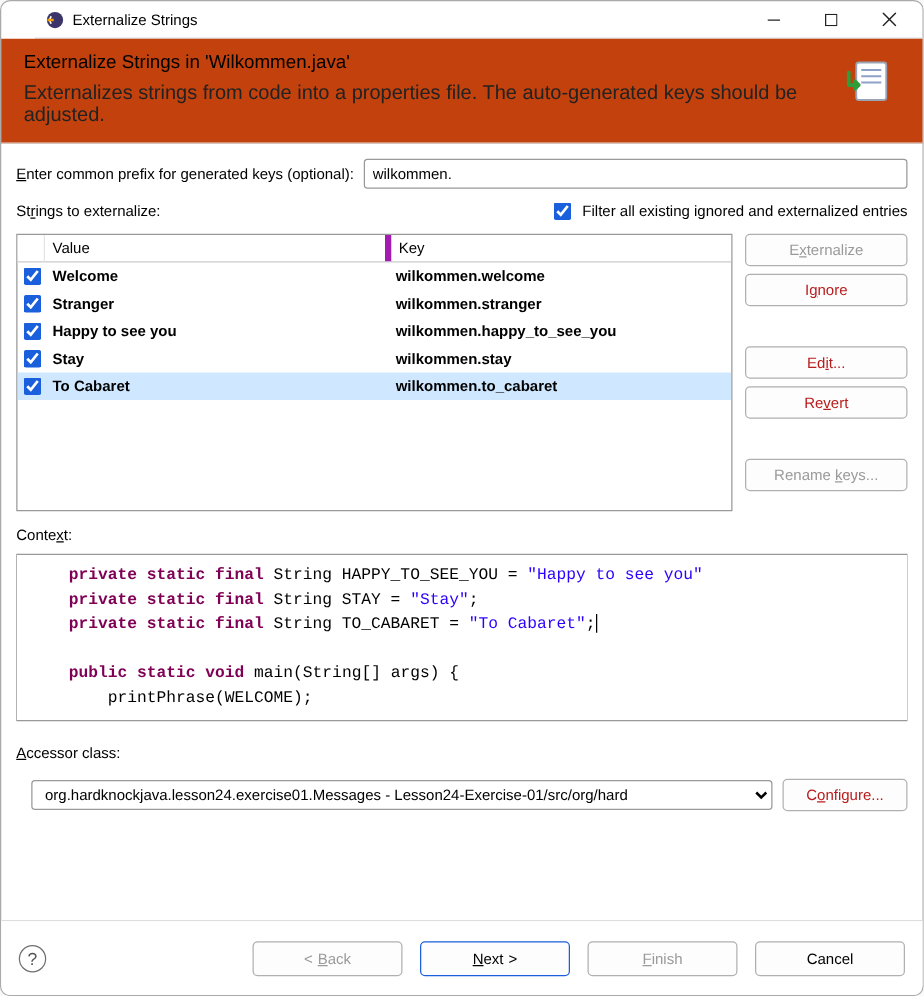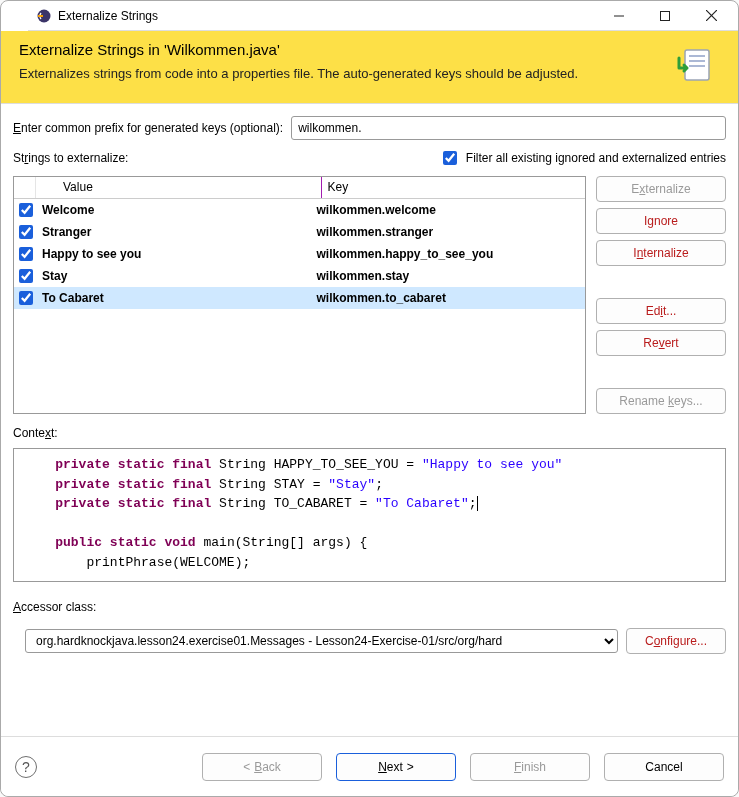--- a/index.html
+++ b/index.html
@@ -40,25 +40,25 @@
   .tb-btn {
     width: 46px; height: 28px;
     display:flex;align-items:center;justify-content:center;
     font-size:12px;color:#333;
   }
   .tb-btn svg { stroke:#222; }
   .header {
     padding: 10px 18px 12px 18px;
     border-bottom: 1px solid #ddd;
     display:flex;align-items:flex-start;
-    background:#fde047;
+    background:#c2410c;
   }
   .header-text { flex:1; }
   .header-title { font-size: 15px; font-weight:400; margin-bottom:8px;}
-  .header-sub { font-size:13px; color:#222; }
+  .header-sub { font-size:16px; color:#222; }
   .header-icon {
     width:50px;height:50px;
     display:flex;align-items:center;justify-content:center;
     margin-left:8px;
   }
   .content {
     flex:1;
     padding: 12px 12px 4px 12px;
     display:flex;flex-direction:column;
     overflow:hidden;
@@ -83,21 +83,21 @@
     display:flex;gap:10px;
     min-height:220px;
   }
   .table-box {
     flex:1;border:1px solid #999;background:#fff;
     display:flex;flex-direction:column;
     overflow:hidden;
   }
   .thead { display:flex;height:22px;border-bottom:1px solid #ccc;background:#fff; font-size:12px;}
   .th-check{width:22px;border-right:1px solid #e5e5e5;}
-  .th-val{flex:1;padding:3px 6px;border-right:1px solid #a21caf;margin-left:21px;}
+  .th-val{flex:1;padding:3px 6px;border-right:5px solid #a21caf;}
   .th-key{flex:1;padding:3px 6px;}
   .tbody{flex:1;overflow:auto;}
   .trow{display:flex;height:22px;align-items:center;font-size:12px;font-weight:700;}
   .trow.sel{background:#cfe8ff;}
   .trow.empty{font-weight:400;}
   .td-check{width:22px;display:flex;align-items:center;justify-content:center;}
   .td-val{flex:1;padding:0 6px;overflow:hidden;white-space:nowrap;}
   .td-key{flex:1;padding:0 6px;overflow:hidden;white-space:nowrap;}
   .side-btns{display:flex;flex-direction:column;gap:6px;width:130px;}
   .btn {
@@ -278,23 +278,20 @@
               <div class="td-key"></div>
             </div>
           </div>
       </div>
       <div class="side-btns">
         <button class="btn disabled">
             <span>E<u>x</u>ternalize</span>
           </button>
         <button class="btn">
             <span>I<u>g</u>nore</span>
-          </button>
-        <button class="btn">
-            <span>I<u>n</u>ternalize</span>
           </button>
         <div class="gap"></div>
         <button class="btn">
             <span>Ed<u>i</u>t...</span>
           </button>
         <button class="btn">
             <span>Re<u>v</u>ert</span>
           </button>
         <div class="gap"></div>
         <button class="btn disabled">

